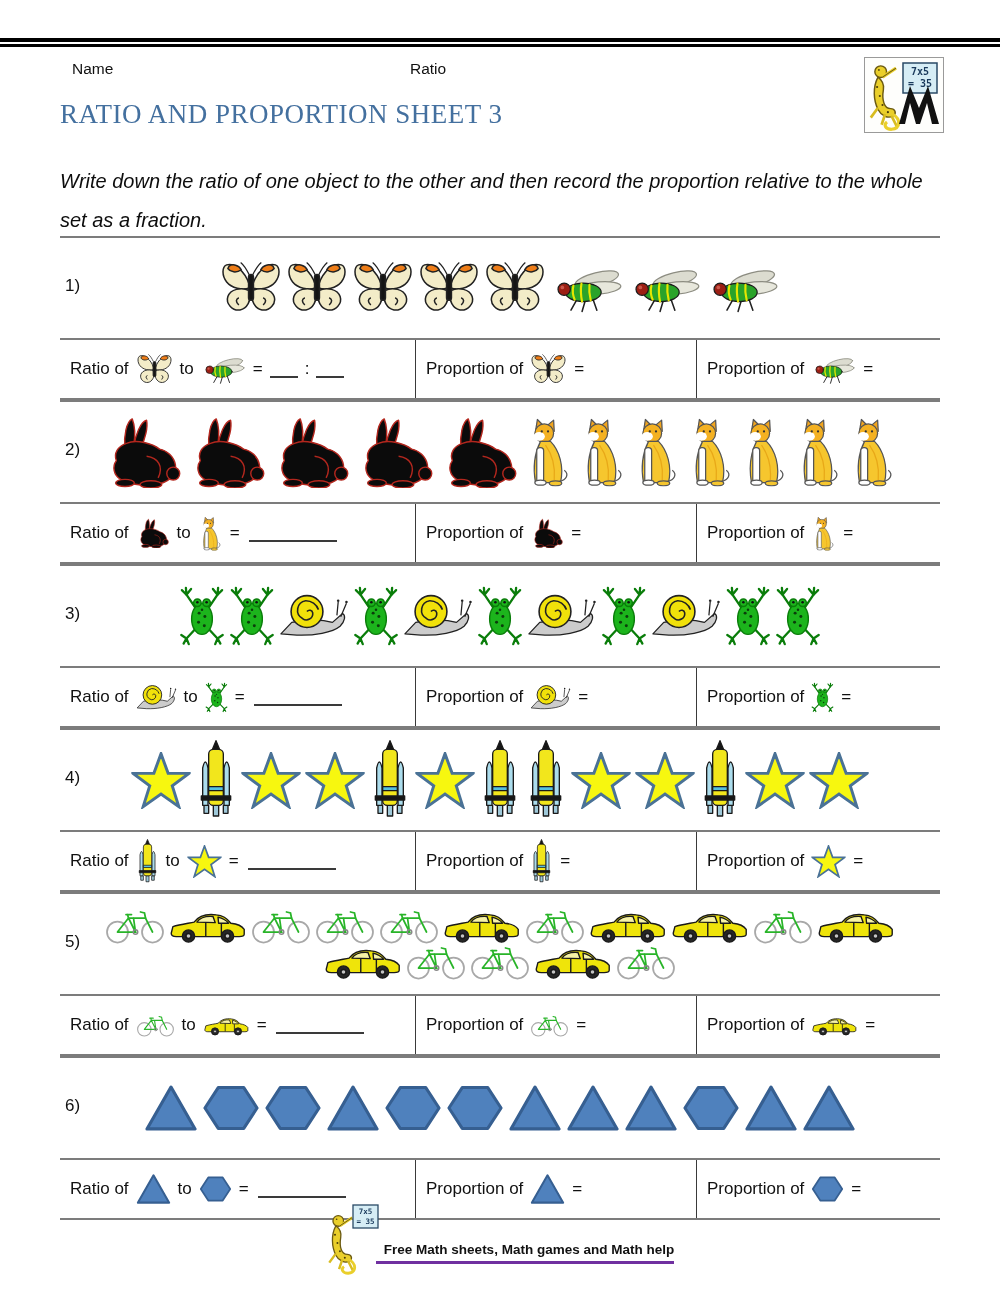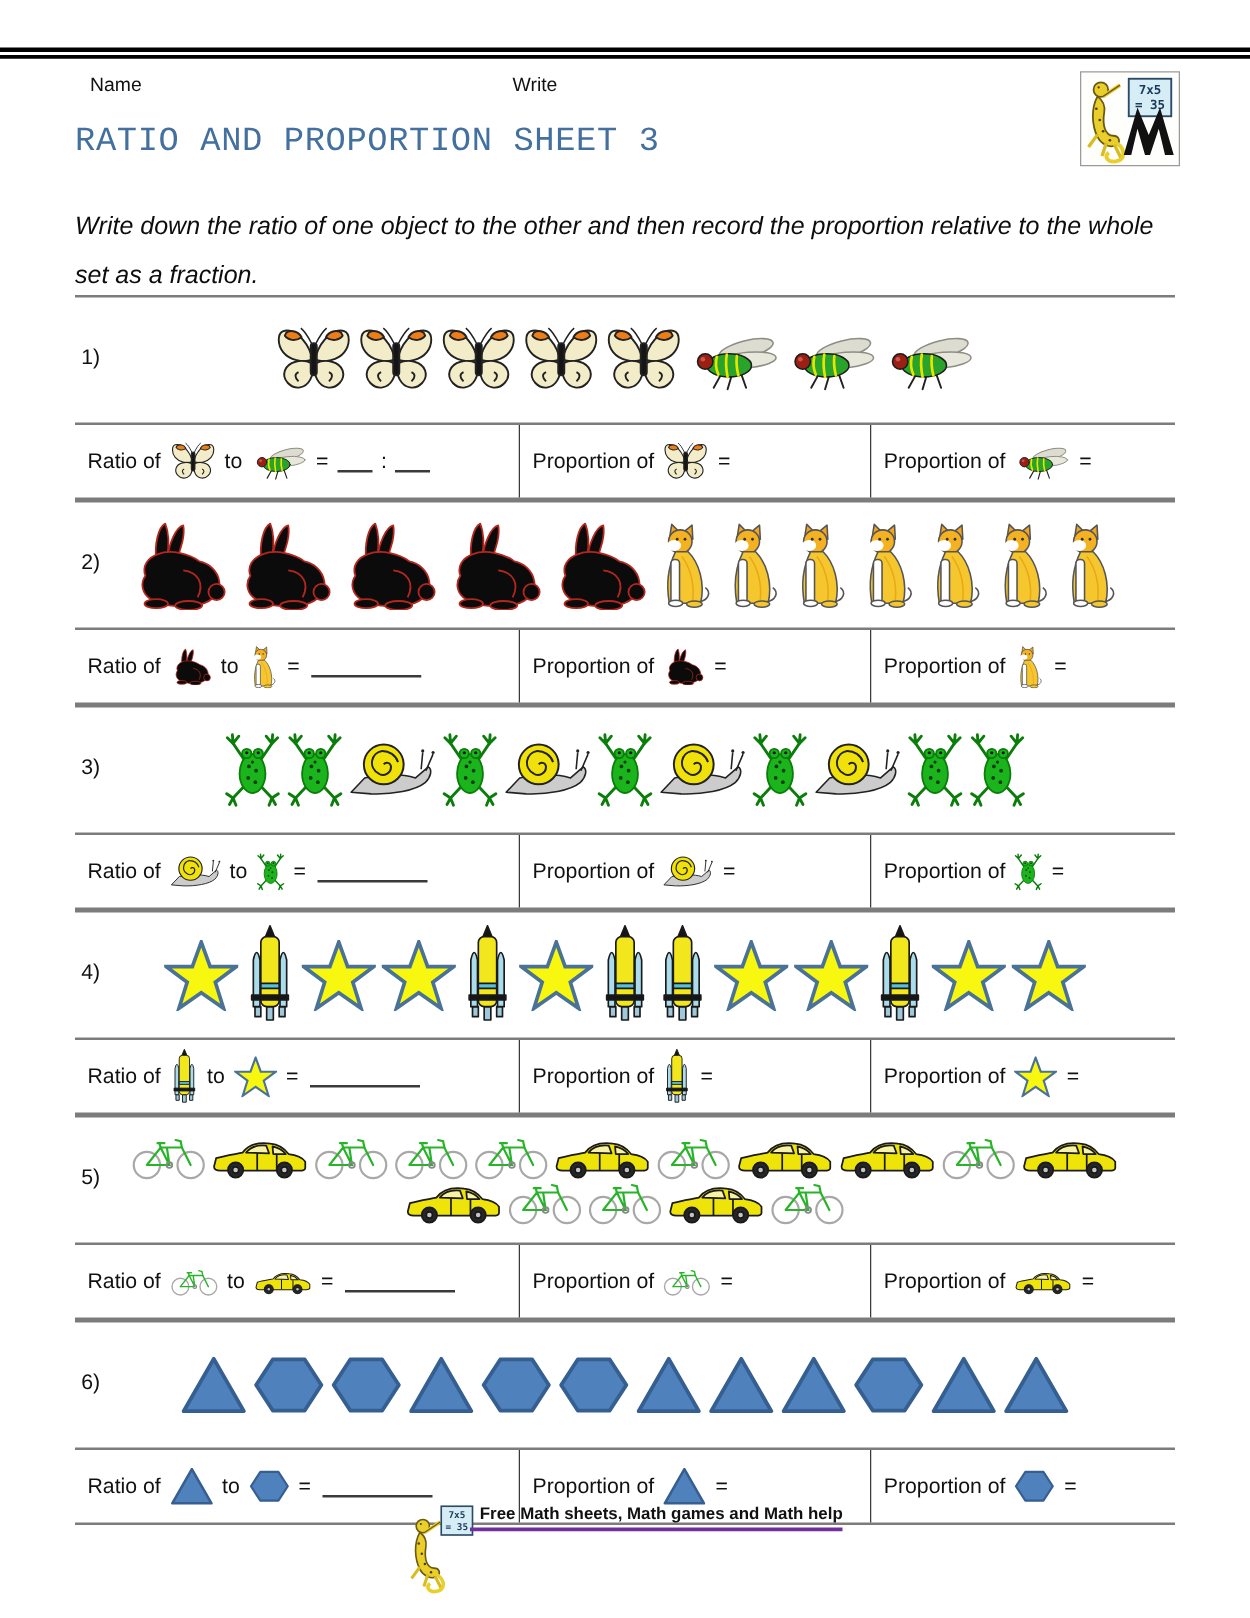--- a/index.html
+++ b/index.html
@@ -8,21 +8,21 @@
     font-family:"Liberation Sans",sans-serif;color:#111;overflow:hidden;
   }
   .defs-hidden{position:absolute;width:0;height:0;overflow:hidden;}
   .topbar{position:absolute;top:38px;left:0;width:1000px;height:9px;
     background:linear-gradient(#000 0 4px,#fff 4px 6px,#000 6px 9px);}
   .name-label{position:absolute;left:72px;top:60px;font-size:15.5px;}
   .date-label{position:absolute;left:410px;top:60px;font-size:15.5px;}
   .logo-box{position:absolute;left:864px;top:57px;width:78px;height:74px;
     border:1px solid #9a9a9a;background:#fefefc;}
   .logo-box svg{width:100%;height:100%;}
-  .page-title{position:absolute;left:60px;top:99px;font-family:Liberation Mono, monospace;
+  .page-title{position:absolute;left:60px;top:99px;font-family:Liberation Serif, serif;
     font-size:27px;color:#44709f;letter-spacing:.5px;white-space:nowrap;}
   .instructions{position:absolute;left:60px;top:162px;width:880px;
     font-size:20px;font-style:italic;line-height:1.95;color:#0d0d0d;}
   .sections{position:absolute;left:60px;top:236px;width:880px;}
   .rule{height:2px;background:#7c7c7c;}
   .pics{height:100px;position:relative;display:flex;align-items:center;}
   .qnum{position:absolute;left:5px;top:38px;font-size:17px;}
   .pic-lines{width:100%;display:flex;flex-direction:column;align-items:center;justify-content:center;}
   .pic-line{display:flex;align-items:center;justify-content:center;gap:4px;}
   .qtable{display:flex;align-items:stretch;height:58px;
@@ -43,21 +43,21 @@
   
   .qic.icon-butterfly{width:37px;height:33px}.qic.icon-fly{width:45px;height:30px}
   .qic.icon-rabbit{width:34px;height:30px}.qic.icon-cat{width:25px;height:37px}
   .qic.icon-frog{width:23px;height:35px}.qic.icon-snail{width:41px;height:27px}
   .qic.icon-star{width:35px;height:33px}.qic.icon-rocket{width:23px;height:45px}
   .qic.icon-bike{width:39px;height:23px}.qic.icon-car{width:47px;height:21px}
   .qic.icon-triangle{width:35px;height:30px}.qic.icon-hexagon{width:33px;height:26px}
   .footer{position:absolute;top:1203px;left:0;width:1000px;display:flex;justify-content:center;}
   .footer-inner{display:flex;align-items:flex-start;}
   .f-gecko{width:54px;height:76px;flex:none;}
-  .footer-col{display:flex;flex-direction:column;margin-left:-4px;}
+  .footer-col{display:flex;flex-direction:column;margin-left:-4px;margin-top:39px;}
   .tagline{font-size:13.5px;font-weight:bold;color:#111;white-space:nowrap;padding-left:8px;}
   .tagline-rule{height:3px;background:#7030a0;margin-top:4px;}
   .site{font-size:27px;font-weight:bold;color:#fff;letter-spacing:.5px;margin-top:2px;white-space:nowrap;
     text-shadow:-2px -2px 0 #000,2px -2px 0 #000,-2px 2px 0 #000,2px 2px 0 #000,-2px 0 0 #000,2px 0 0 #000,0 -2px 0 #000,0 2px 0 #000;}
   .board-text{font-family:"DejaVu Sans Mono",monospace;font-weight:bold;}
 </style>
 </head>
 <body>
 
 <svg class="defs-hidden" aria-hidden="true">
@@ -206,21 +206,21 @@
         <circle cx="17" cy="50" r="1.2"></circle>
           <circle cx="23" cy="58" r="1.2"></circle>
       </g>
     </symbol>
   </defs>
 </svg>
 
 <div class="topbar"></div>
 
 <div class="name-label">Name</div>
-<div class="date-label">Write</div>
+<div class="date-label">Ratio</div>
 
 <div class="logo-box">
   <svg viewBox="0 0 78 74">
     <g>
       <use href="#sym-gecko" x="2" y="2" width="40" height="72"></use>
     </g>
     <g>
       <rect x="38" y="5" width="34" height="30" fill="#d6edf5" stroke="#2a4a66" stroke-width="1.5"></rect>
       <text class="board-text" x="55" y="17" font-size="10" text-anchor="middle" fill="#1a3a5c">7x5</text>
       <text class="board-text" x="55" y="29" font-size="10" text-anchor="middle" fill="#1a3a5c">= 35</text>

